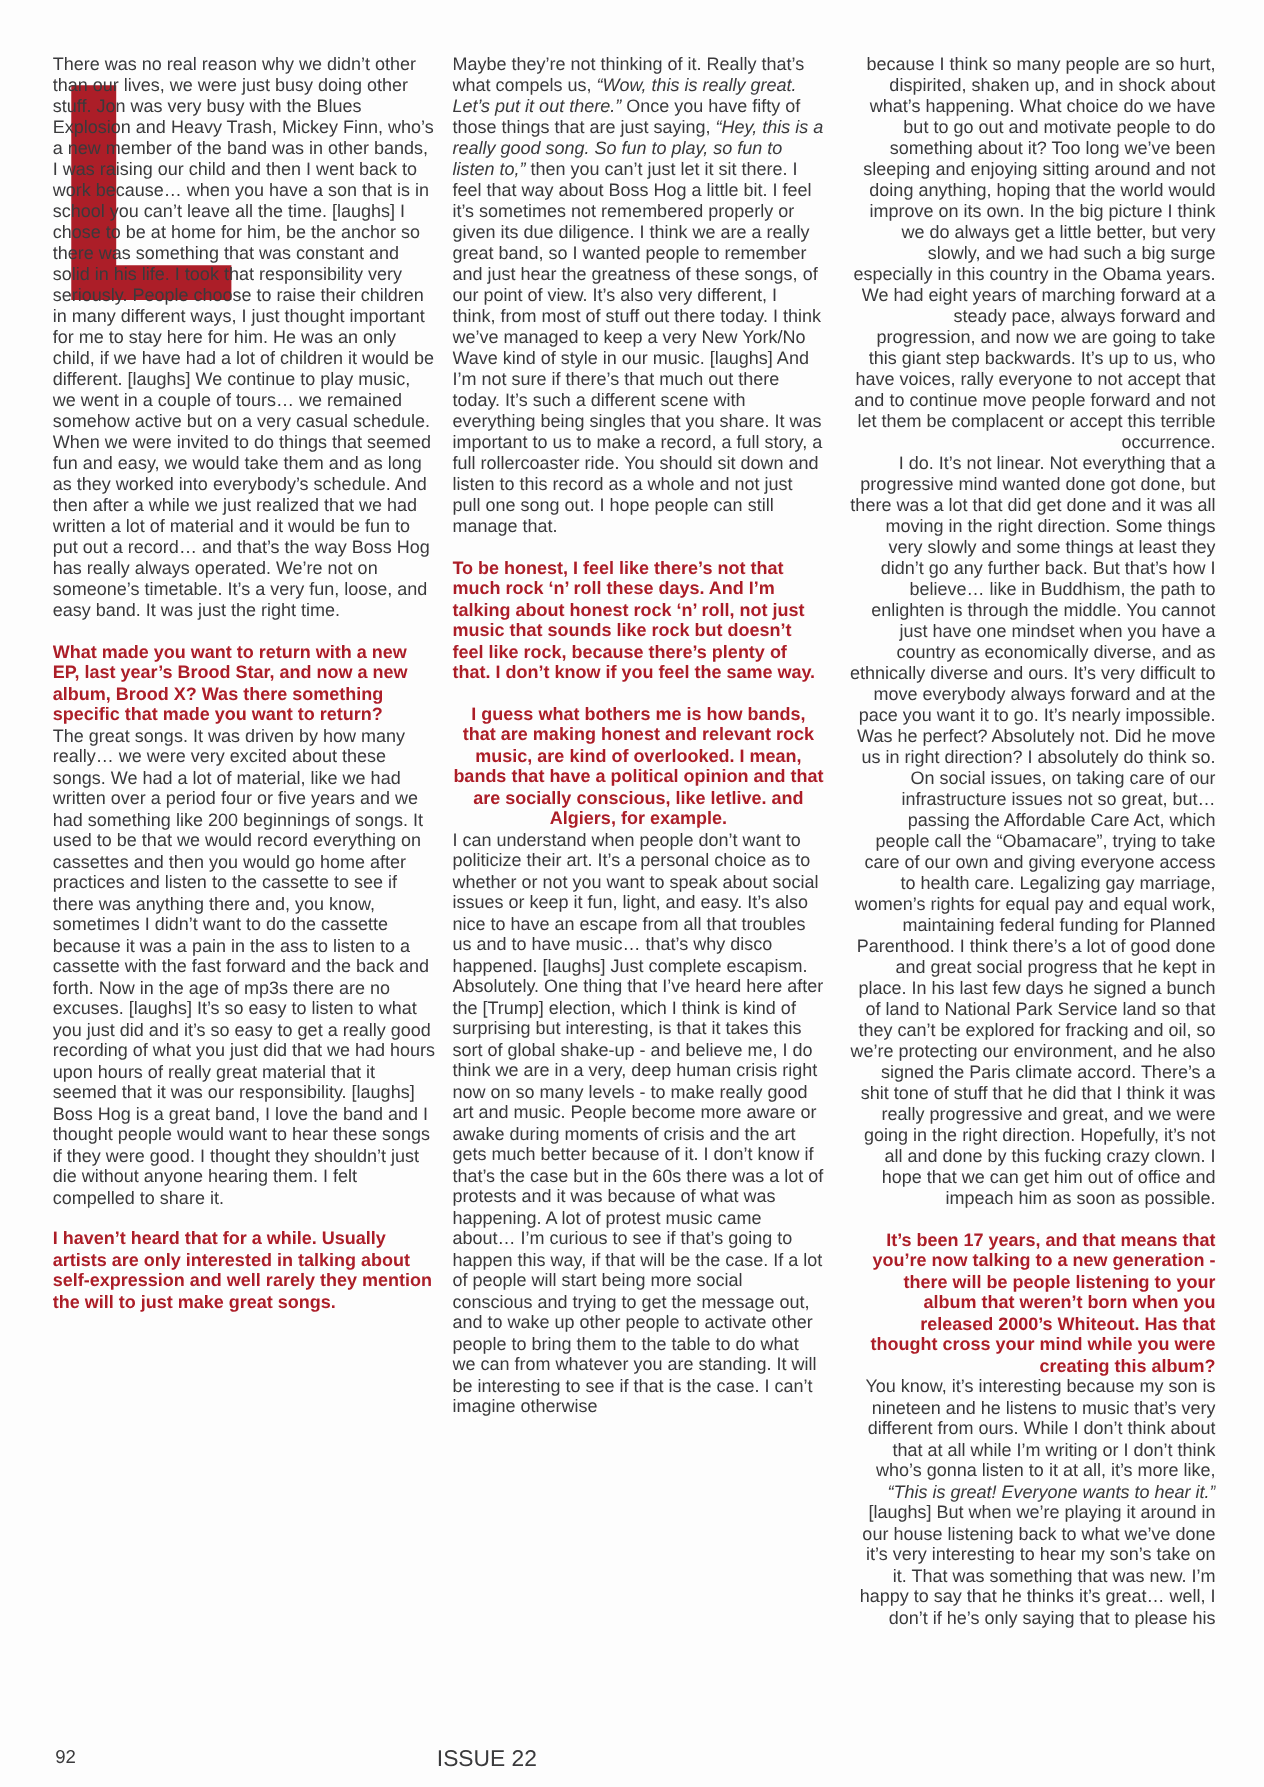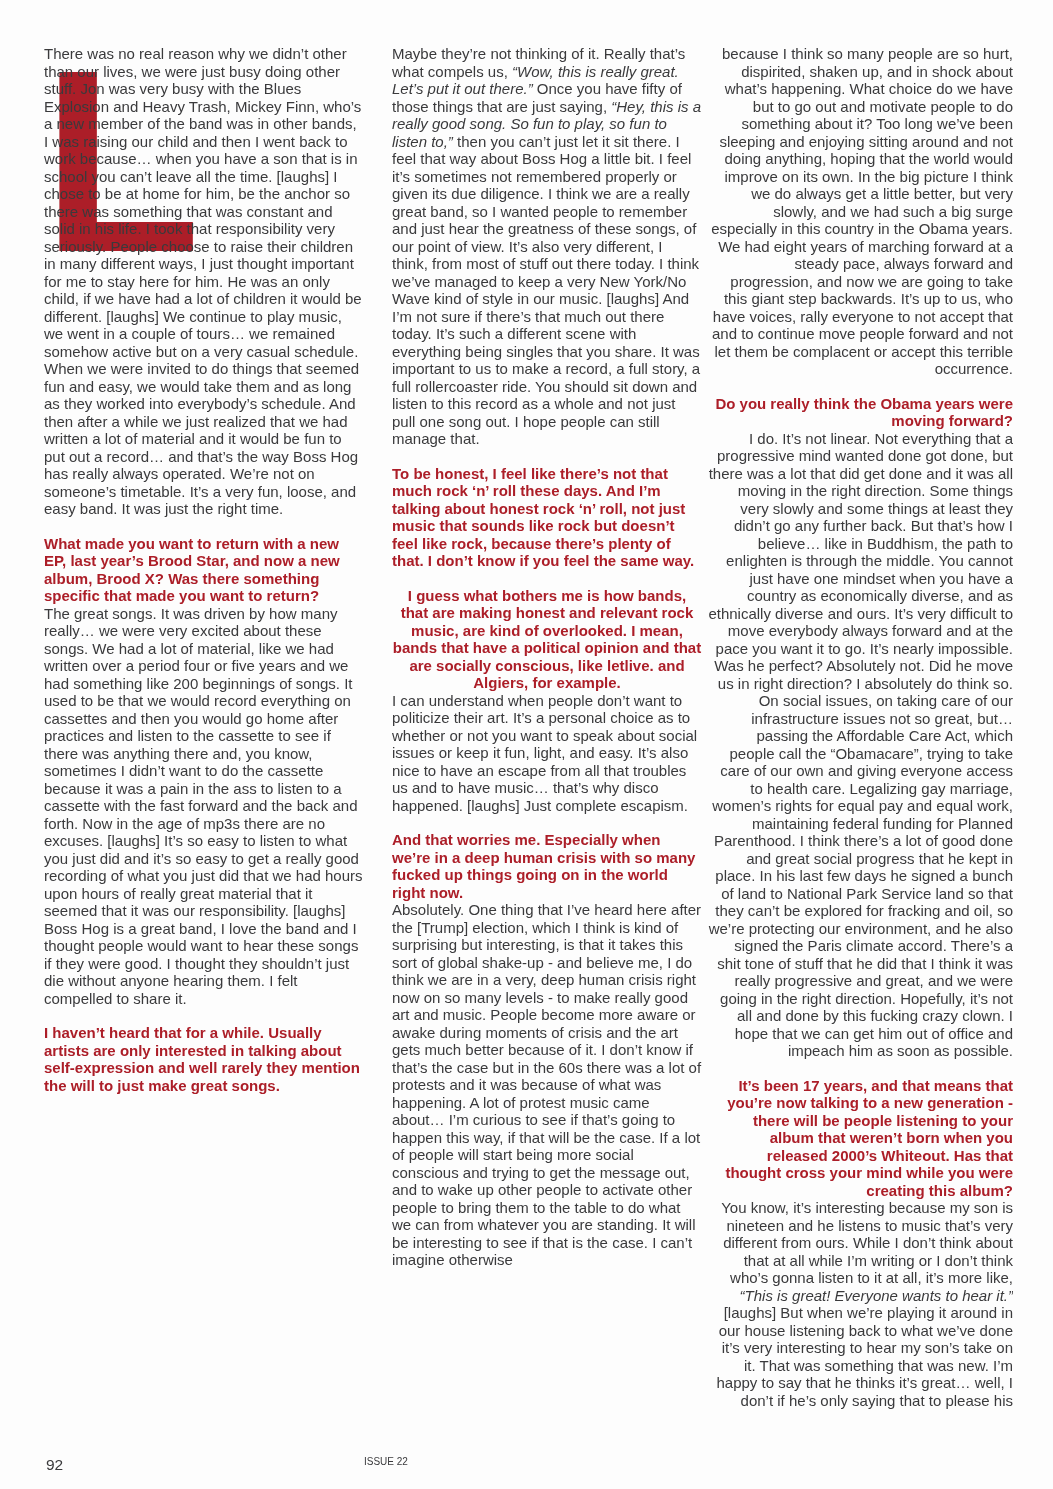--- a/index.html
+++ b/index.html
@@ -15,21 +15,21 @@
     position: absolute;
     top: 45px;
     height: 1408px;
     overflow: hidden;
     font-size: 15px;
     line-height: 17.5px;
     color: #3a3a3c;
     text-align: left;
   }
   .col-1 { left: 44px;  width: 320px; }
-  .col-2 { left: 377px; width: 310px; margin-left: 15px; }
+  .col-2 { left: 377px; width: 310px; }
   .col-3 { left: 708px; width: 305px; }
   .col p { margin: 0; padding: 0; }
   .col p.question { font-weight: 700; margin-top: 17px; }
   .col p.first-q  { margin-top: 190px; }
   .it { font-style: italic; }
   .dc-spacer { float: left; width: 142px; height: 16px; }
   .dropcap {
     position: absolute;
     left: 42px;
     top: 31px;
@@ -42,47 +42,45 @@
     position: absolute;
     left: 46px;
     top: 1456px;
     font-size: 15.5px;
     color: #3a3a3c;
   }
   .footer-issue {
     position: absolute;
     left: 364px;
     top: 1456px;
-    font-size: 10px;
+    font-size: 19px;
     color: #3a3a3c;
   }
 </style>
 </head>
 <body>
 
 <div class="page">
   <div class="dropcap" style="color: rgb(172, 30, 40);">L</div>
 
   <div class="col col-1" style="color: rgb(58, 58, 60);">
       <p class="answer"><span>There was no real reason why we didn’t other than our lives, we were just busy doing other stuff. Jon was very busy with the Blues Explosion and Heavy Trash, Mickey Finn, who’s a new member of the band was in other bands, I was raising our child and then I went back to work because… when you have a son that is in school you can’t leave all the time. [laughs] I chose to be at home for him, be the anchor so there was something that was constant and solid in his life. I took that responsibility very seriously. People choose to raise their children in many different ways, I just thought important for me to stay here for him. He was an only child, if we have had a lot of children it would be different. [laughs] We continue to play music, we went in a couple of tours… we remained somehow active but on a very casual schedule. When we were invited to do things that seemed fun and easy, we would take them and as long as they worked into everybody’s schedule. And then after a while we just realized that we had written a lot of material and it would be fun to put out a record… and that’s the way Boss Hog has really always operated. We’re not on someone’s timetable. It’s a very fun, loose, and easy band. It was just the right time.</span></p>
       <p class="question" style="color: rgb(172, 30, 40);"><span>What made you want to return with a new EP, last year’s Brood Star, and now a new album, Brood X? Was there something specific that made you want to return?</span></p>
       <p class="answer"><span>The great songs. It was driven by how many really… we were very excited about these songs. We had a lot of material, like we had written over a period four or five years and we had something like 200 beginnings of songs. It used to be that we would record everything on cassettes and then you would go home after practices and listen to the cassette to see if there was anything there and, you know, sometimes I didn’t want to do the cassette because it was a pain in the ass to listen to a cassette with the fast forward and the back and forth. Now in the age of mp3s there are no excuses. [laughs] It’s so easy to listen to what you just did and it’s so easy to get a really good recording of what you just did that we had hours upon hours of really great material that it seemed that it was our responsibility. [laughs] Boss Hog is a great band, I love the band and I thought people would want to hear these songs if they were good. I thought they shouldn’t just die without anyone hearing them. I felt compelled to share it.</span></p>
       <p class="question" style="color: rgb(172, 30, 40);"><span>I haven’t heard that for a while. Usually artists are only interested in talking about self-expression and well rarely they mention the will to just make great songs.</span></p>
     </div>
   <div class="col col-2" style="color: rgb(58, 58, 60);">
       <p class="answer"><span>Maybe they’re not thinking of it. Really that’s what compels us, </span><span class="it">“Wow, this is really great. Let’s put it out there.”</span><span> Once you have fifty of those things that are just saying, </span><span class="it">“Hey, this is a really good song. So fun to play, so fun to listen to,”</span><span> then you can’t just let it sit there. I feel that way about Boss Hog a little bit. I feel it’s sometimes not remembered properly or given its due diligence. I think we are a really great band, so I wanted people to remember and just hear the greatness of these songs, of our point of view. It’s also very different, I think, from most of stuff out there today. I think we’ve managed to keep a very New York/No Wave kind of style in our music. [laughs] And I’m not sure if there’s that much out there today. It’s such a different scene with everything being singles that you share. It was important to us to make a record, a full story, a full rollercoaster ride. You should sit down and listen to this record as a whole and not just pull one song out. I hope people can still manage that.</span></p>
       <p class="question" style="color: rgb(172, 30, 40);"><span>To be honest, I feel like there’s not that much rock ‘n’ roll these days. And I’m talking about honest rock ‘n’ roll, not just music that sounds like rock but doesn’t feel like rock, because there’s plenty of that. I don’t know if you feel the same way.</span></p>
       <p class="question" style="color: rgb(172, 30, 40); text-align: center;"><span>I guess what bothers me is how bands, that are making honest and relevant rock music, are kind of overlooked. I mean, bands that have a political opinion and that are socially conscious, like letlive. and Algiers, for example.</span></p>
       <p class="answer"><span>I can understand when people don’t want to politicize their art. It’s a personal choice as to whether or not you want to speak about social issues or keep it fun, light, and easy. It’s also nice to have an escape from all that troubles us and to have music… that’s why disco happened. [laughs] Just complete escapism.</span></p>
-      <p class="question" style="color: rgb(172, 30, 40);"><span>And that worries me. Especially when we’re in a deep human crisis with so many fucked up things going on in the world right now.</span></p>
       <p class="answer"><span>Absolutely. One thing that I’ve heard here after the [Trump] election, which I think is kind of surprising but interesting, is that it takes this sort of global shake-up - and believe me, I do think we are in a very, deep human crisis right now on so many levels - to make really good art and music. People become more aware or awake during moments of crisis and the art gets much better because of it. I don’t know if that’s the case but in the 60s there was a lot of protests and it was because of what was happening. A lot of protest music came about… I’m curious to see if that’s going to happen this way, if that will be the case. If a lot of people will start being more social conscious and trying to get the message out, and to wake up other people to activate other people to bring them to the table to do what we can from whatever you are standing. It will be interesting to see if that is the case. I can’t imagine otherwise</span></p>
     </div>
   <div class="col col-3" style="color: rgb(58, 58, 60); text-align: right;">
       <p class="answer"><span>because I think so many people are so hurt, dispirited, shaken up, and in shock about what’s happening. What choice do we have but to go out and motivate people to do something about it? Too long we’ve been sleeping and enjoying sitting around and not doing anything, hoping that the world would improve on its own. In the big picture I think we do always get a little better, but very slowly, and we had such a big surge especially in this country in the Obama years. We had eight years of marching forward at a steady pace, always forward and progression, and now we are going to take this giant step backwards. It’s up to us, who have voices, rally everyone to not accept that and to continue move people forward and not let them be complacent or accept this terrible occurrence.</span></p>
-      <p class="question" style="color: rgb(172, 30, 40);"><span>Do you really think the Obama years were moving forward?</span></p>
       <p class="answer"><span>I do. It’s not linear. Not everything that a progressive mind wanted done got done, but there was a lot that did get done and it was all moving in the right direction. Some things very slowly and some things at least they didn’t go any further back. But that’s how I believe… like in Buddhism, the path to enlighten is through the middle. You cannot just have one mindset when you have a country as economically diverse, and as ethnically diverse and ours. It’s very difficult to move everybody always forward and at the pace you want it to go. It’s nearly impossible. Was he perfect? Absolutely not. Did he move us in right direction? I absolutely do think so. On social issues, on taking care of our infrastructure issues not so great, but… passing the Affordable Care Act, which people call the “Obamacare”, trying to take care of our own and giving everyone access to health care. Legalizing gay marriage, women’s rights for equal pay and equal work, maintaining federal funding for Planned Parenthood. I think there’s a lot of good done and great social progress that he kept in place. In his last few days he signed a bunch of land to National Park Service land so that they can’t be explored for fracking and oil, so we’re protecting our environment, and he also signed the Paris climate accord. There’s a shit tone of stuff that he did that I think it was really progressive and great, and we were going in the right direction. Hopefully, it’s not all and done by this fucking crazy clown. I hope that we can get him out of office and impeach him as soon as possible.</span></p>
       <p class="question" style="color: rgb(172, 30, 40);"><span>It’s been 17 years, and that means that you’re now talking to a new generation - there will be people listening to your album that weren’t born when you released 2000’s Whiteout. Has that thought cross your mind while you were creating this album?</span></p>
       <p class="answer"><span>You know, it’s interesting because my son is nineteen and he listens to music that’s very different from ours. While I don’t think about that at all while I’m writing or I don’t think who’s gonna listen to it at all, it’s more like, </span><span class="it">“This is great! Everyone wants to hear it.”</span><span> [laughs] But when we’re playing it around in our house listening back to what we’ve done it’s very interesting to hear my son’s take on it. That was something that was new. I’m happy to say that he thinks it’s great… well, I don’t if he’s only saying that to please his</span></p>
     </div>
 
   <div class="footer-page" style="color: rgb(58, 58, 60);">92</div>
   <div class="footer-issue" style="color: rgb(58, 58, 60);">ISSUE 22</div>
 </div>
 
 </body></html>

